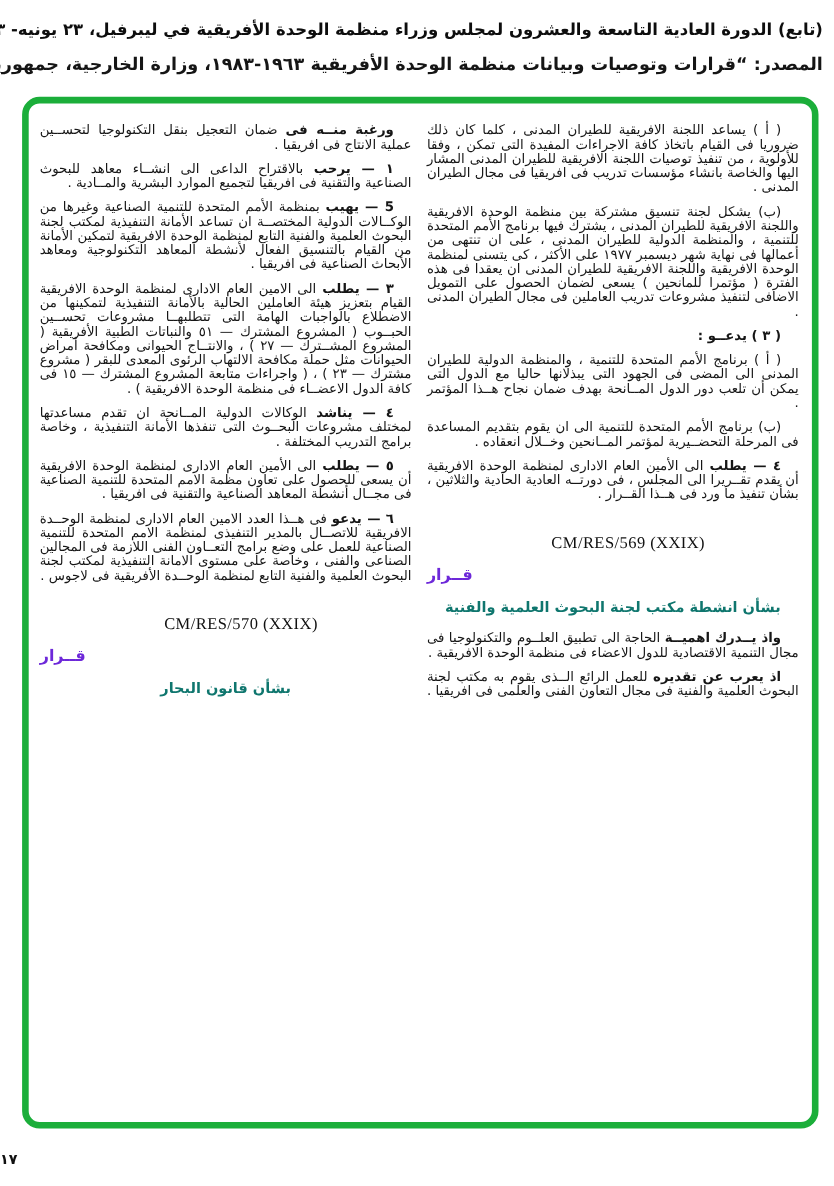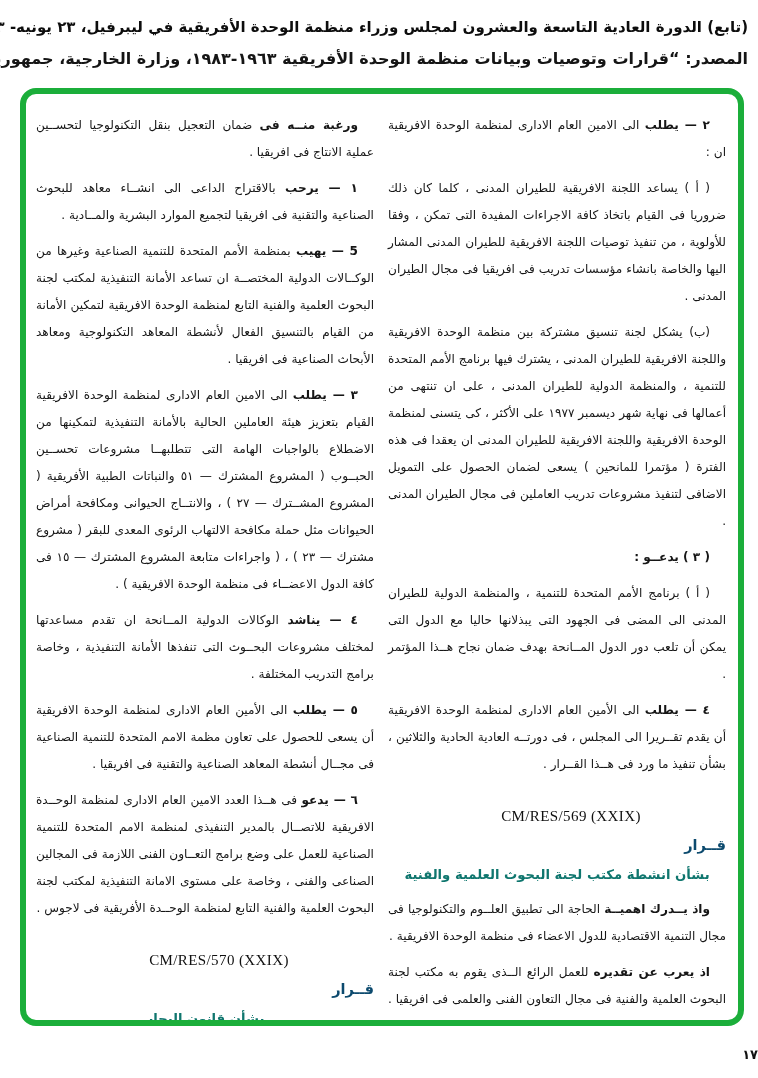--- a/index.html
+++ b/index.html
@@ -34,63 +34,63 @@
     padding:18px 12px 8px 10px;
     display:flex;gap:14px;
     overflow:hidden;
     background:#ffffff;
   }
   .col{flex:1 1 0;min-width:0;}
 
   .para{
     margin:0 0 9px 0;
     font-size:12.1px;
-    line-height:27px;
+    line-height:13px;
     text-align:justify;
     text-indent:16px;
     color:#161616;
   }
   .para .lead{font-weight:bold;}
   .res-id{
     direction:ltr;text-align:center;
     font-family:"Liberation Serif", serif;
     font-size:15px;letter-spacing:.4px;
     color:#101010;
     margin:30px 0 8px 0;
     padding-left:28px;
   }
   .h-center{
-    text-align:right;font-weight:bold;
-    font-size:14.5px;margin:12px 0 14px 0;color:#0c4a6e;
+    text-align:left;font-weight:bold;
+    font-size:14.5px;margin:12px 0 14px 0;color:#6d28d9;
   }
   .h-title{
     text-align:center;font-weight:bold;
     font-size:13.2px;margin:0 0 14px 0;color:#0f766e;
   }
 
   
   .footer{
     position:absolute;bottom:16px;left:0;right:0;
-    text-align:right;font-weight:bold;font-size:13px;color:#111;
+    text-align:left;font-weight:bold;font-size:13px;color:#111;
   }
 </style>
 </head>
 <body>
 
 <div class="page">
   <div class="hdr1">(تابع) الدورة العادية التاسعة والعشرون لمجلس وزراء منظمة الوحدة الأفريقية في ليبرفيل، ٢٣ يونيه- ٣ يوليه ١٩٧٧</div>
   <div class="hdr2">المصدر: “قرارات وتوصيات وبيانات منظمة الوحدة الأفريقية ١٩٦٣-١٩٨٣، وزارة الخارجية، جمهورية مصر العربية، ط ١٩٨٥، ص ٤٢٣-٤٥٣”</div>
 
   <div class="content-box" id="content-box" style="border-color: rgb(27, 174, 58);">
     <div class="col" id="col-right">
-        <p class="para"><span class="lead">٢ — يطلب</span><span> الى الامين العام الادارى لمنظمة الوحدة الافريقية ان :</span></p>
         <p class="para"><span class="lead"></span><span>( أ ) يساعد اللجنة الافريقية للطيران المدنى ، كلما كان ذلك ضروريا فى القيام باتخاذ كافة الاجراءات المفيدة التى تمكن ، وفقا للأولوية ، من تنفيذ توصيات اللجنة الافريقية للطيران المدنى المشار اليها والخاصة بانشاء مؤسسات تدريب فى افريقيا فى مجال الطيران المدنى .</span></p>
         <p class="para"><span class="lead"></span><span>(ب) يشكل لجنة تنسيق مشتركة بين منظمة الوحدة الافريقية واللجنة الافريقية للطيران المدنى ، يشترك فيها برنامج الأمم المتحدة للتنمية ، والمنظمة الدولية للطيران المدنى ، على ان تنتهى من أعمالها فى نهاية شهر ديسمبر ١٩٧٧ على الأكثر ، كى يتسنى لمنظمة الوحدة الافريقية واللجنة الافريقية للطيران المدنى ان يعقدا فى هذه الفترة ( مؤتمرا للمانحين ) يسعى لضمان الحصول على التمويل الاضافى لتنفيذ مشروعات تدريب العاملين فى مجال الطيران المدنى .</span></p>
         <p class="para"><span class="lead">( ٣ ) يدعــو :</span><span></span></p>
         <p class="para"><span class="lead"></span><span>( أ ) برنامج الأمم المتحدة للتنمية ، والمنظمة الدولية للطيران المدنى الى المضى فى الجهود التى يبذلانها حاليا مع الدول التى يمكن أن تلعب دور الدول المــانحة بهدف ضمان نجاح هــذا المؤتمر .</span></p>
+        <p class="para"><span class="lead"></span><span>(ب) برنامج الأمم المتحدة للتنمية الى ان يقوم بتقديم المساعدة فى المرحلة التحضــيرية لمؤتمر المــانحين وخــلال انعقاده .</span></p>
         <p class="para"><span class="lead">٤ — يطلب</span><span> الى الأمين العام الادارى لمنظمة الوحدة الافريقية أن يقدم تقــريرا الى المجلس ، فى دورتــه العادية الحادية والثلاثين ، بشأن تنفيذ ما ورد فى هــذا القــرار .</span></p>
         <div class="res-id">CM/RES/569 (XXIX)</div>
         <div class="h-center">قــرار</div>
         <div class="h-title">بشأن انشطة مكتب لجنة البحوث العلمية والفنية</div>
         <p class="para"><span class="lead">واذ يــدرك اهميــة</span><span> الحاجة الى تطبيق العلــوم والتكنولوجيا فى مجال التنمية الاقتصادية للدول الاعضاء فى منظمة الوحدة الافريقية .</span></p>
         <p class="para"><span class="lead">اذ يعرب عن تقديره</span><span> للعمل الرائع الــذى يقوم به مكتب لجنة البحوث العلمية والفنية فى مجال التعاون الفنى والعلمى فى افريقيا .</span></p>
       </div>
     <div class="col" id="col-left">
         <p class="para"><span class="lead">ورغبة منــه فى</span><span> ضمان التعجيل بنقل التكنولوجيا لتحســين عملية الانتاج فى افريقيا .</span></p>
         <p class="para"><span class="lead">١ — يرحب</span><span> بالاقتراح الداعى الى انشــاء معاهد للبحوث الصناعية والتقنية فى افريقيا لتجميع الموارد البشرية والمــادية .</span></p>

